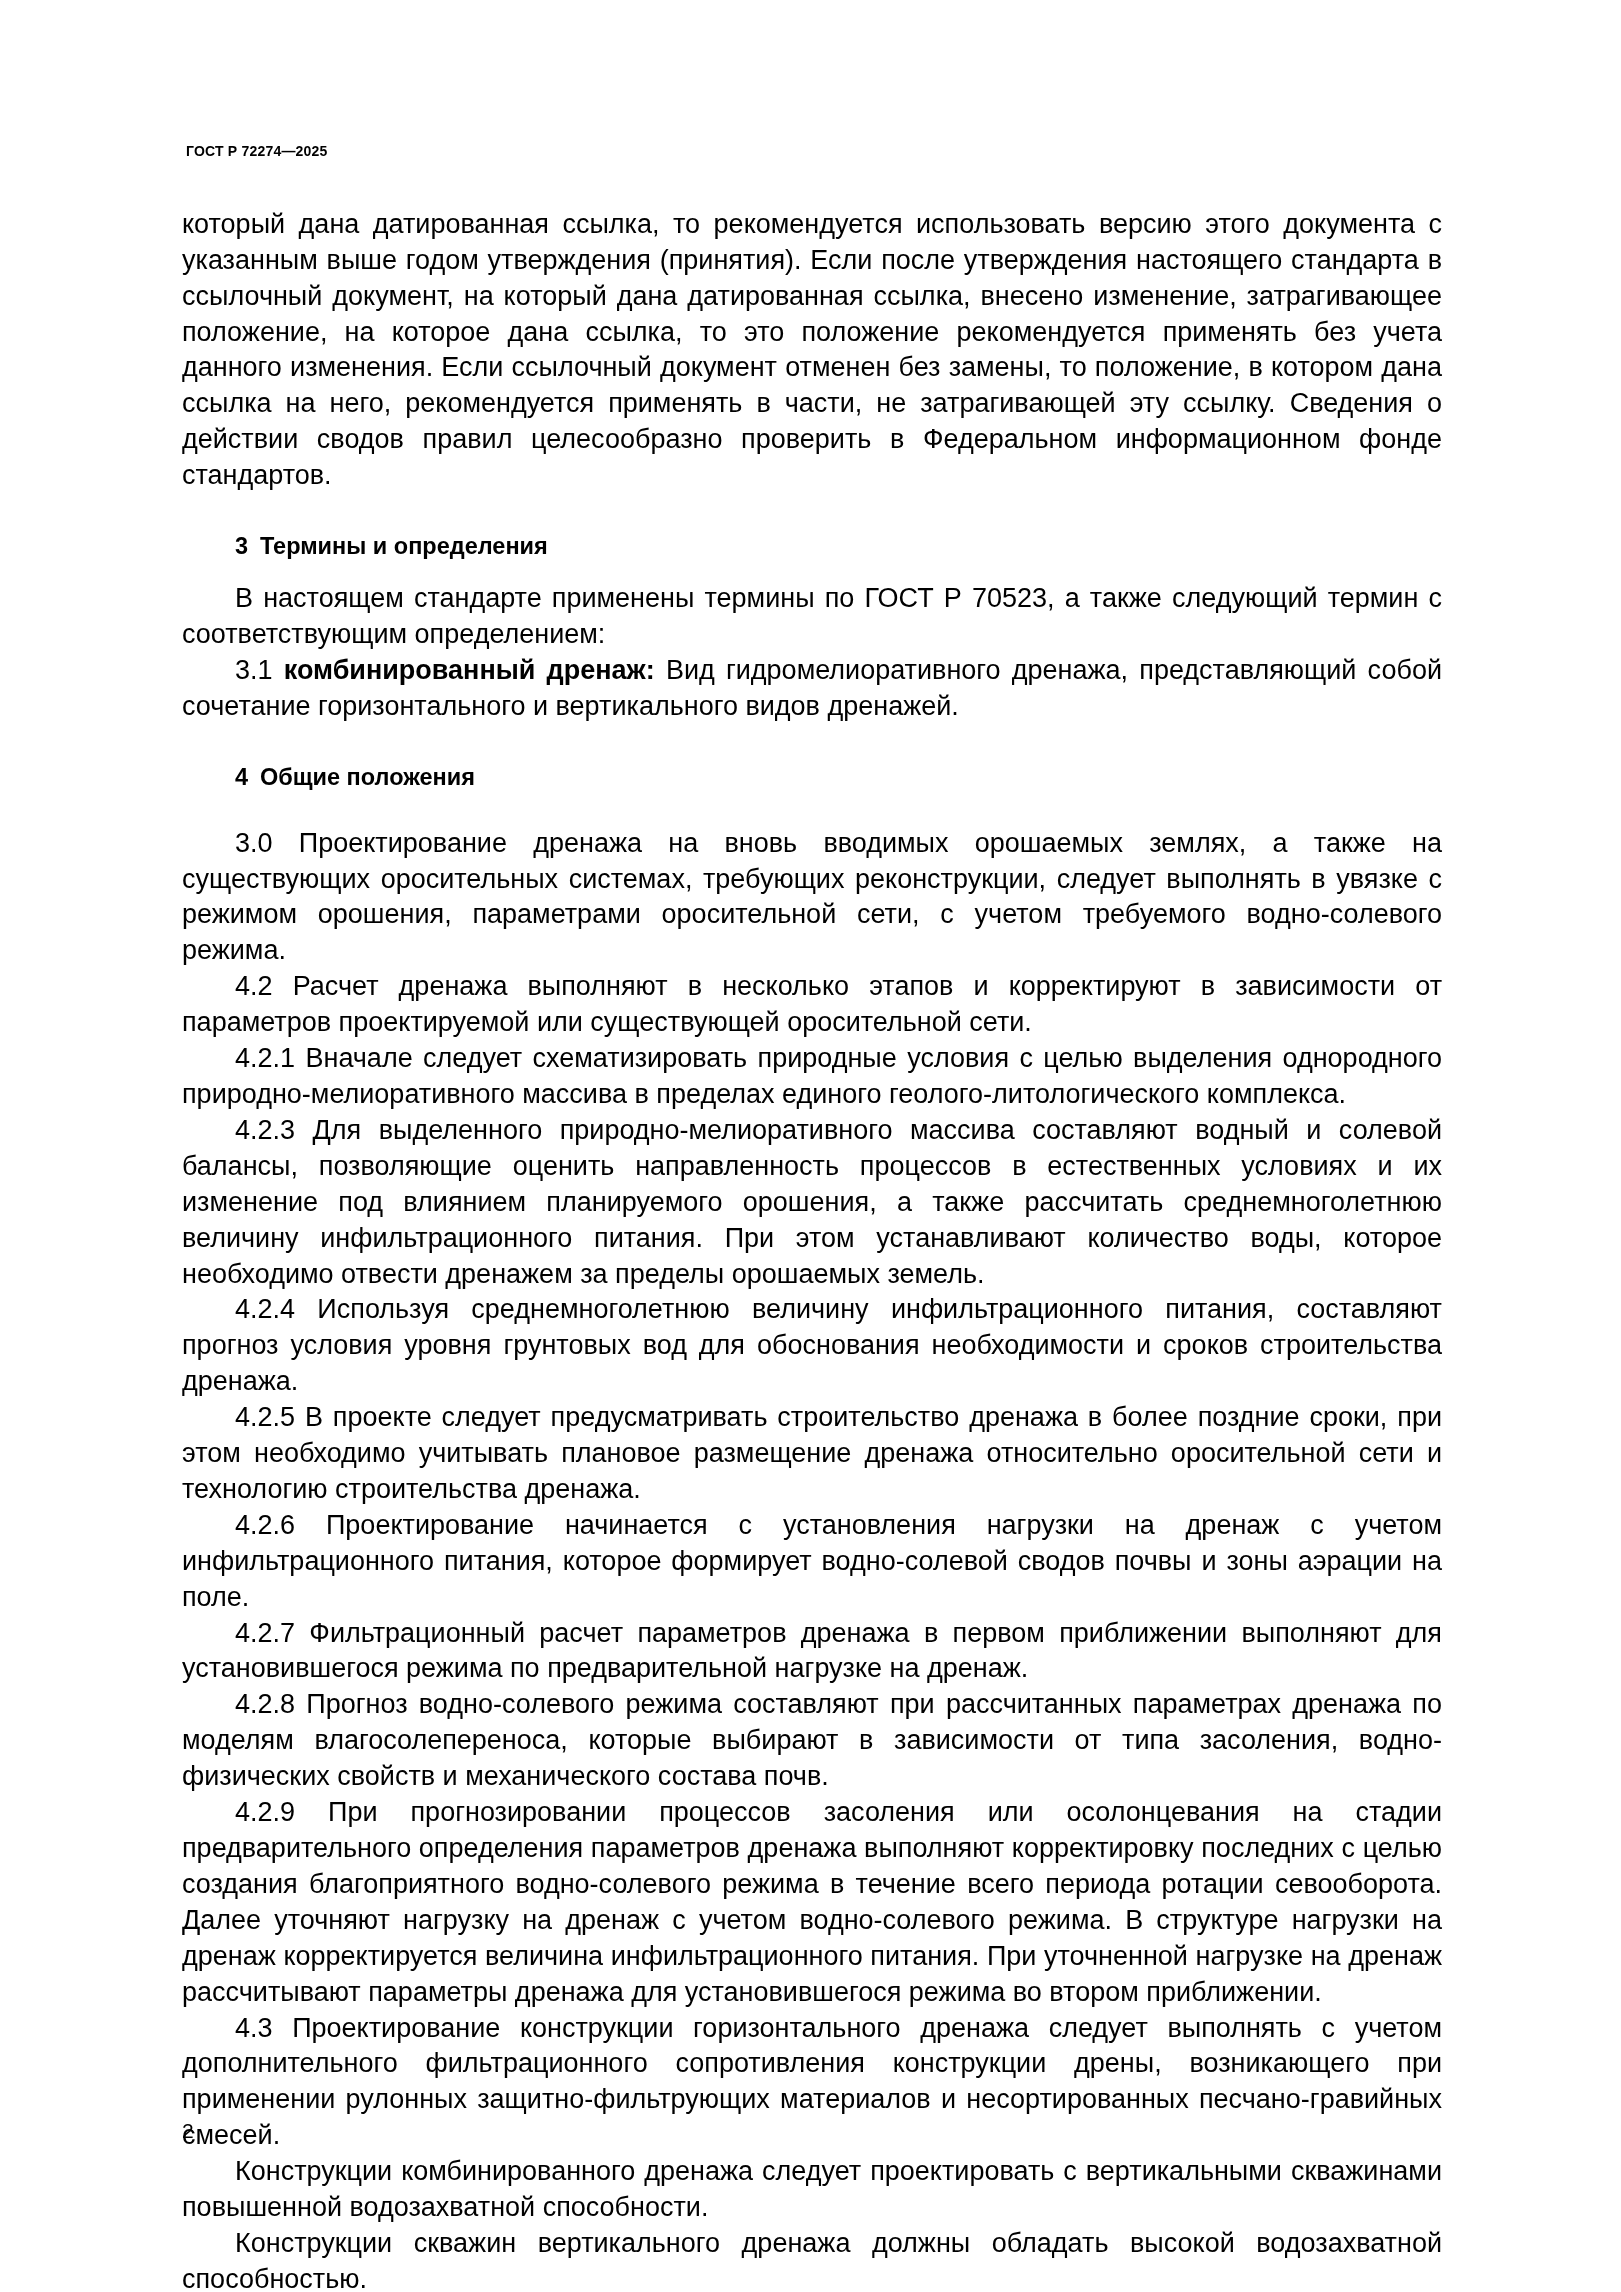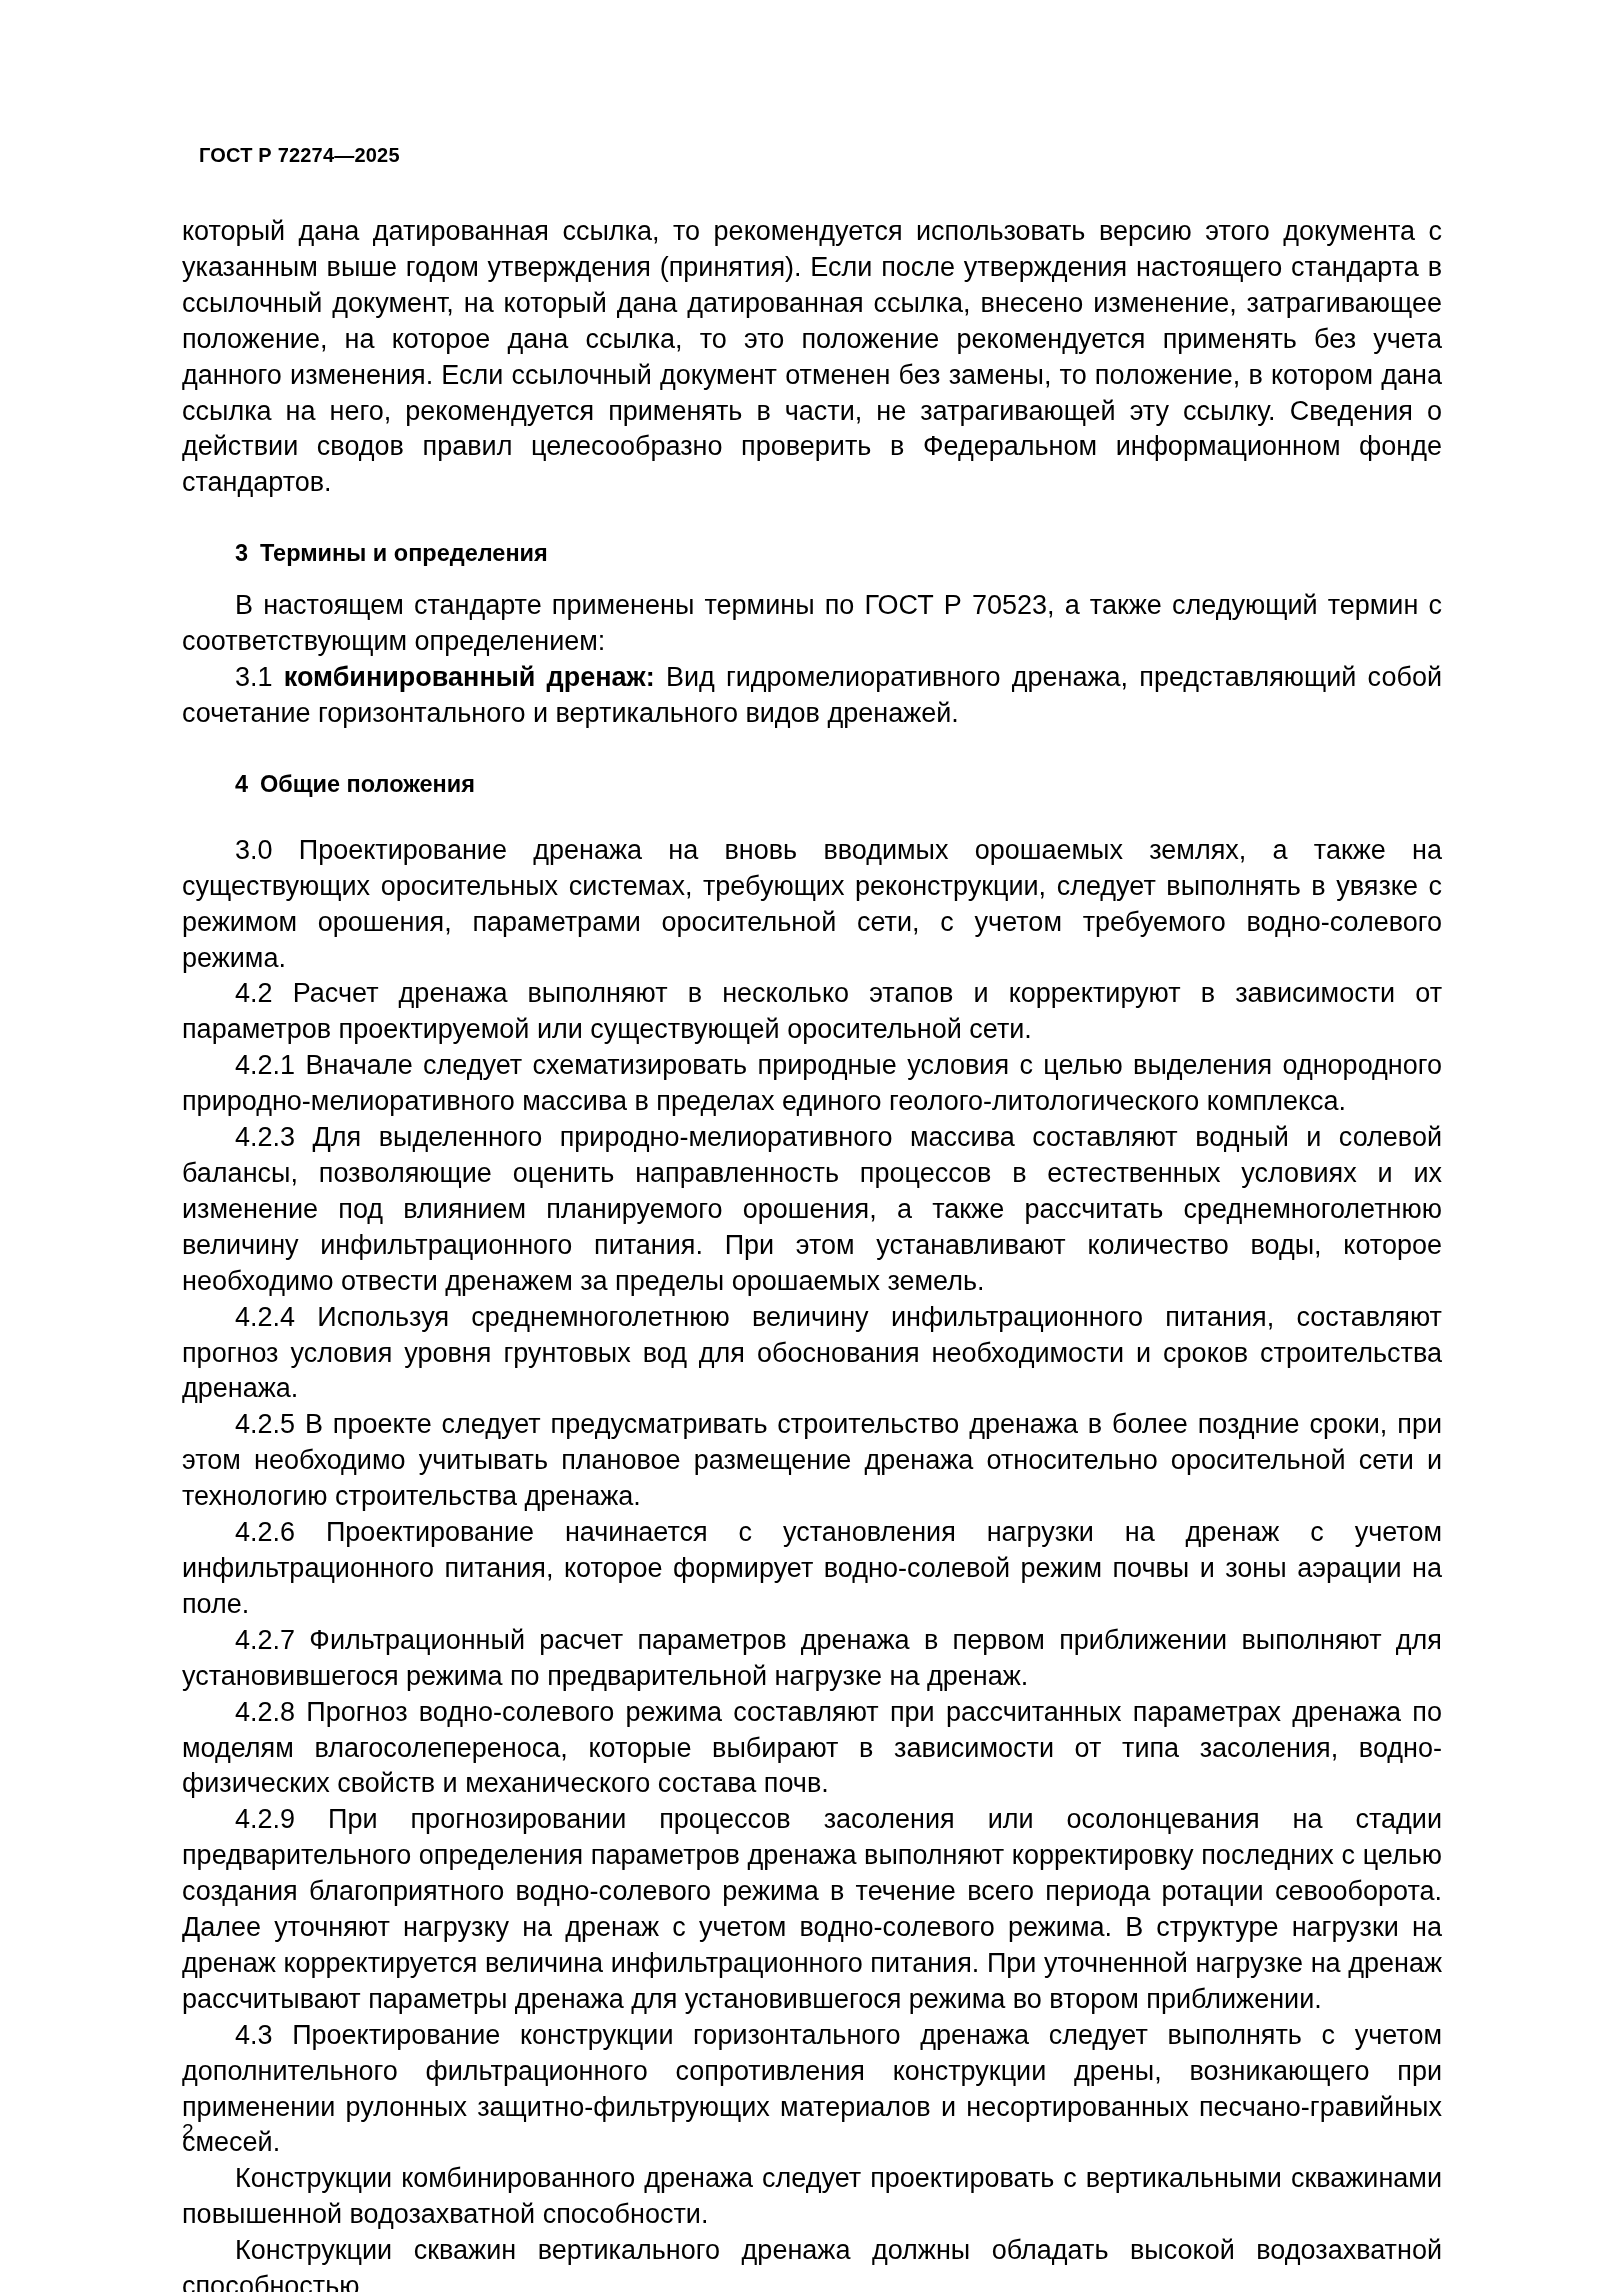--- a/index.html
+++ b/index.html
@@ -17,24 +17,24 @@
     color: #000000;
     box-sizing: border-box;
   }
   .content {
     position: absolute;
     left: 182px;
     top: 143px;
     width: 1260px;
   }
   .header-std {
-    font-size: 20px;
+    font-size: 14px;
     font-weight: bold;
     letter-spacing: 0.2px;
-    margin: 0 0 47px 17px;
+    margin: 0 0 47px 4px;
     line-height: 1.2;
   }
   p {
     margin: 0;
     font-size: 27px;
     line-height: 1.33;
     text-align: justify;
     text-justify: inter-word;
     hyphens: manual;
   }
@@ -92,21 +92,21 @@
     </h2>
 
     <div class="block-spacer"></div>
 
     <p class="indent">3.0 Проектирование дренажа на вновь вводимых орошаемых землях, а также на существующих оросительных системах, требующих реконструкции, следует выполнять в увязке с режимом орошения, параметрами оросительной сети, с учетом требуемого водно-солевого режима.</p>
     <p class="indent">4.2 Расчет дренажа выполняют в несколько этапов и корректируют в зависимости от параметров проектируемой или существующей оросительной сети.</p>
     <p class="indent">4.2.1 Вначале следует схематизировать природные условия с целью выделения однородного природно-мелиоративного массива в пределах единого геолого-литологического комплекса.</p>
     <p class="indent">4.2.3 Для выделенного природно-мелиоративного массива составляют водный и солевой балансы, позволяющие оценить направленность процессов в естественных условиях и их изменение под влиянием планируемого орошения, а также рассчитать среднемноголетнюю величину инфильтрационного питания. При этом устанавливают количество воды, которое необходимо отвести дренажем за пределы орошаемых земель.</p>
     <p class="indent">4.2.4 Используя среднемноголетнюю величину инфильтрационного питания, составляют прогноз условия уровня грунтовых вод для обоснования необходимости и сроков строительства дренажа.</p>
     <p class="indent">4.2.5 В проекте следует предусматривать строительство дренажа в более поздние сроки, при этом необходимо учитывать плановое размещение дренажа относительно оросительной сети и технологию строительства дренажа.</p>
-    <p class="indent">4.2.6 Проектирование начинается с установления нагрузки на дренаж с учетом инфильтрационного питания, которое формирует водно-солевой режим почвы и зоны аэрации на поле.</p>
+    <p class="indent">4.2.6 Проектирование начинается с установления нагрузки на дренаж с учетом инфильтрационного питания, которое формирует водно-солевой сводов почвы и зоны аэрации на поле.</p>
     <p class="indent">4.2.7 Фильтрационный расчет параметров дренажа в первом приближении выполняют для установившегося режима по предварительной нагрузке на дренаж.</p>
     <p class="indent">4.2.8 Прогноз водно-солевого режима составляют при рассчитанных параметрах дренажа по моделям влагосолепереноса, которые выбирают в зависимости от типа засоления, водно-физических свойств и механического состава почв.</p>
     <p class="indent">4.2.9 При прогнозировании процессов засоления или осолонцевания на стадии предварительного определения параметров дренажа выполняют корректировку последних с целью создания благоприятного водно-солевого режима в течение всего периода ротации севооборота. Далее уточняют нагрузку на дренаж с учетом водно-солевого режима. В структуре нагрузки на дренаж корректируется величина инфильтрационного питания. При уточненной нагрузке на дренаж рассчитывают параметры дренажа для установившегося режима во втором приближении.</p>
     <p class="indent">4.3 Проектирование конструкции горизонтального дренажа следует выполнять с учетом дополнительного фильтрационного сопротивления конструкции дрены, возникающего при применении рулонных защитно-фильтрующих материалов и несортированных песчано-гравийных смесей.</p>
     <p class="indent">Конструкции комбинированного дренажа следует проектировать с вертикальными скважинами повышенной водозахватной способности.</p>
     <p class="indent">Конструкции скважин вертикального дренажа должны обладать высокой водозахватной способностью.</p>
 
   </div>
 
   <div class="page-number">2</div>

